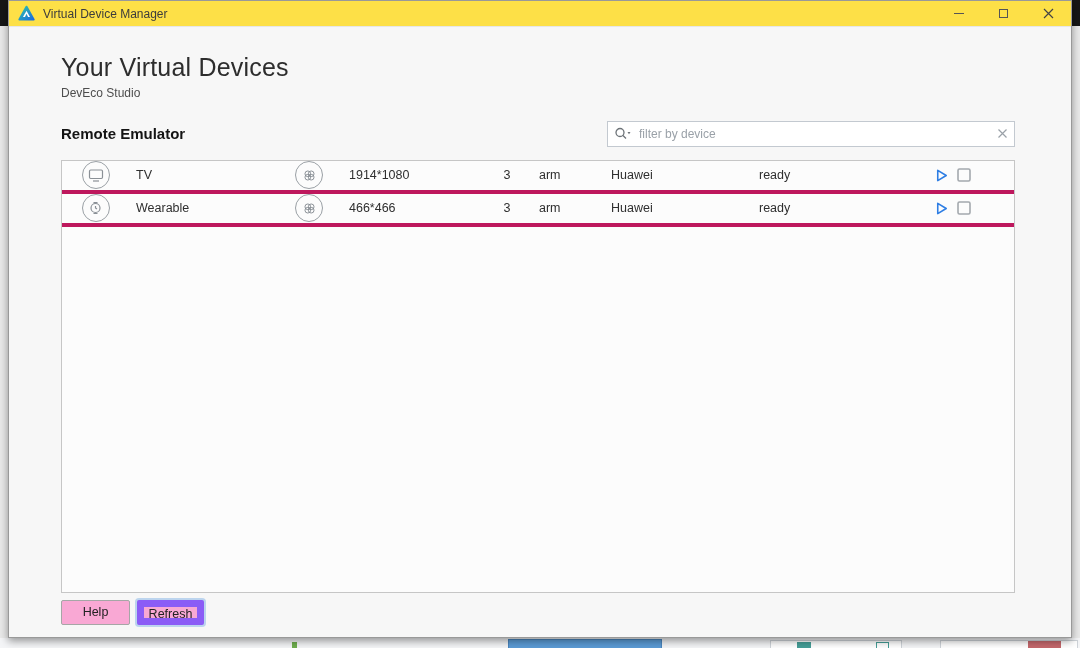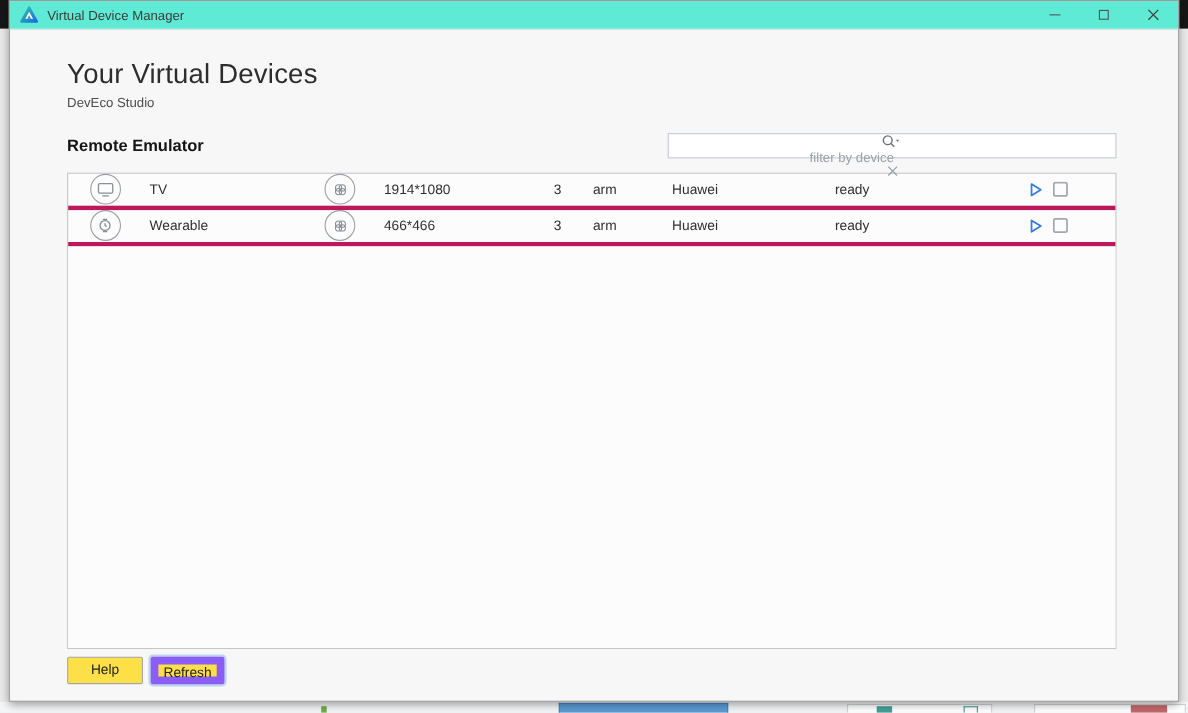--- a/index.html
+++ b/index.html
@@ -23,41 +23,41 @@
   .sh-box2  { left:940px; width:138px; height:8px; background:#ffffff; border:1px solid #cfd4d9; border-bottom:none; }
   .sh-red   { left:1028px; width:33px; height:7px; background:#c4686c; }
 
   
   .window {
     position:absolute; left:8px; top:0; width:1064px; height:638px;
     background:#f7f7f7; border:1px solid #999;
     box-shadow:0 3px 8px rgba(0,0,0,.4);
   }
   .titlebar {
-    height:26px; background:#5eead4; border-bottom:1px solid #e7e7e7;
+    height:26px; background:#fde047; border-bottom:1px solid #e7e7e7;
     display:flex; align-items:center;
   }
   .logo { margin-left:9px; width:17px; height:17px; display:flex; }
   .win-title { margin-left:8px; font-size:12px; color:#3c3c3c; }
   .win-controls { margin-left:auto; display:flex; height:100%; }
   .win-btn { width:45px; height:100%; display:flex; align-items:center; justify-content:center; color:#444; cursor:default; }
   .glyph-min { width:10px; height:0; border-top:1px solid #555; display:block; }
   .glyph-max { width:9px; height:9px; border:1px solid #555; display:block; }
 
   
   .content { padding:0 52px; }
   .page-title { margin-top:26px; font-size:25px; font-weight:400; color:#2d2d2d; line-height:1.15; letter-spacing:.2px; }
   .page-subtitle { margin-top:4px; font-size:12px; color:#4d4d4d; }
 
   .section-row { margin-top:21px; width:954px; display:flex; align-items:center; justify-content:space-between; }
   .section-title { font-size:15px; font-weight:700; color:#141414; }
 
   .filter-box {
     width:408px; height:23px; background:#fff; border:1px solid #c3c9d0;
-    display:flex; align-items:center; padding:0 6px;flex-direction:column;
+    display:flex; align-items:center; padding:12px 6px;
   }
   .filter-box svg { flex:0 0 auto; }
   .filter-input {
     flex:1; border:none; outline:none; font-size:12px; color:#333;
     margin-left:5px; background:transparent; font-family:"Liberation Sans",sans-serif;
   }
   .filter-input::placeholder { color:#9aa1a8; }
   .clear-icon { display:flex; cursor:default; }
 
   
@@ -87,21 +87,21 @@
   .type-circle {
     width:28px; height:28px; border:1.5px solid #9aa0a5; border-radius:50%;
     display:flex; align-items:center; justify-content:center; color:#8a9096;
   }
   .action-btn { display:flex; align-items:center; cursor:pointer; }
   .table-empty { flex:1; background:#fcfcfc; }
 
   
   .footer { margin-top:7px; display:flex; gap:7px; }
   .btn {
-    height:25px; background:#fde047; border:1px solid #a6a6a6; border-radius:2px;
+    height:25px; background:#f9a8d4; border:1px solid #a6a6a6; border-radius:2px;
     font-size:12.5px; color:#222; font-family:"Liberation Sans",sans-serif; cursor:pointer;
   }
   .btn-help { width:69px; }
   .btn-refresh { width:67px; border:7px solid #8b5cf6; box-shadow:0 0 0 2px #bcd4ee; }
 </style>
 </head>
 <body>
 
 <div>
   <div class="desktop-topbar"></div>

